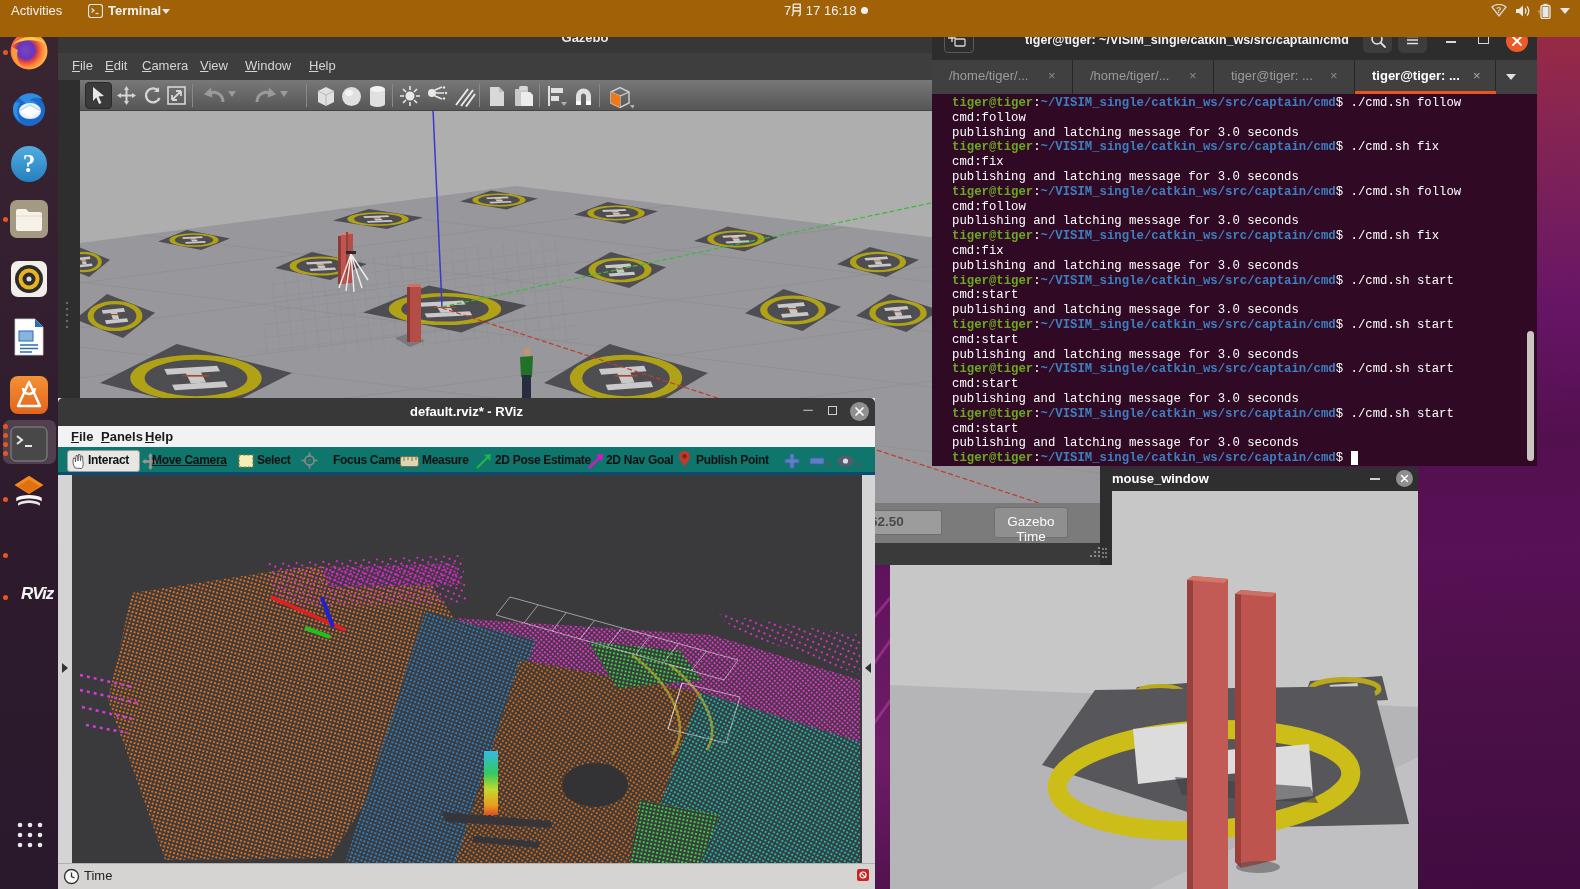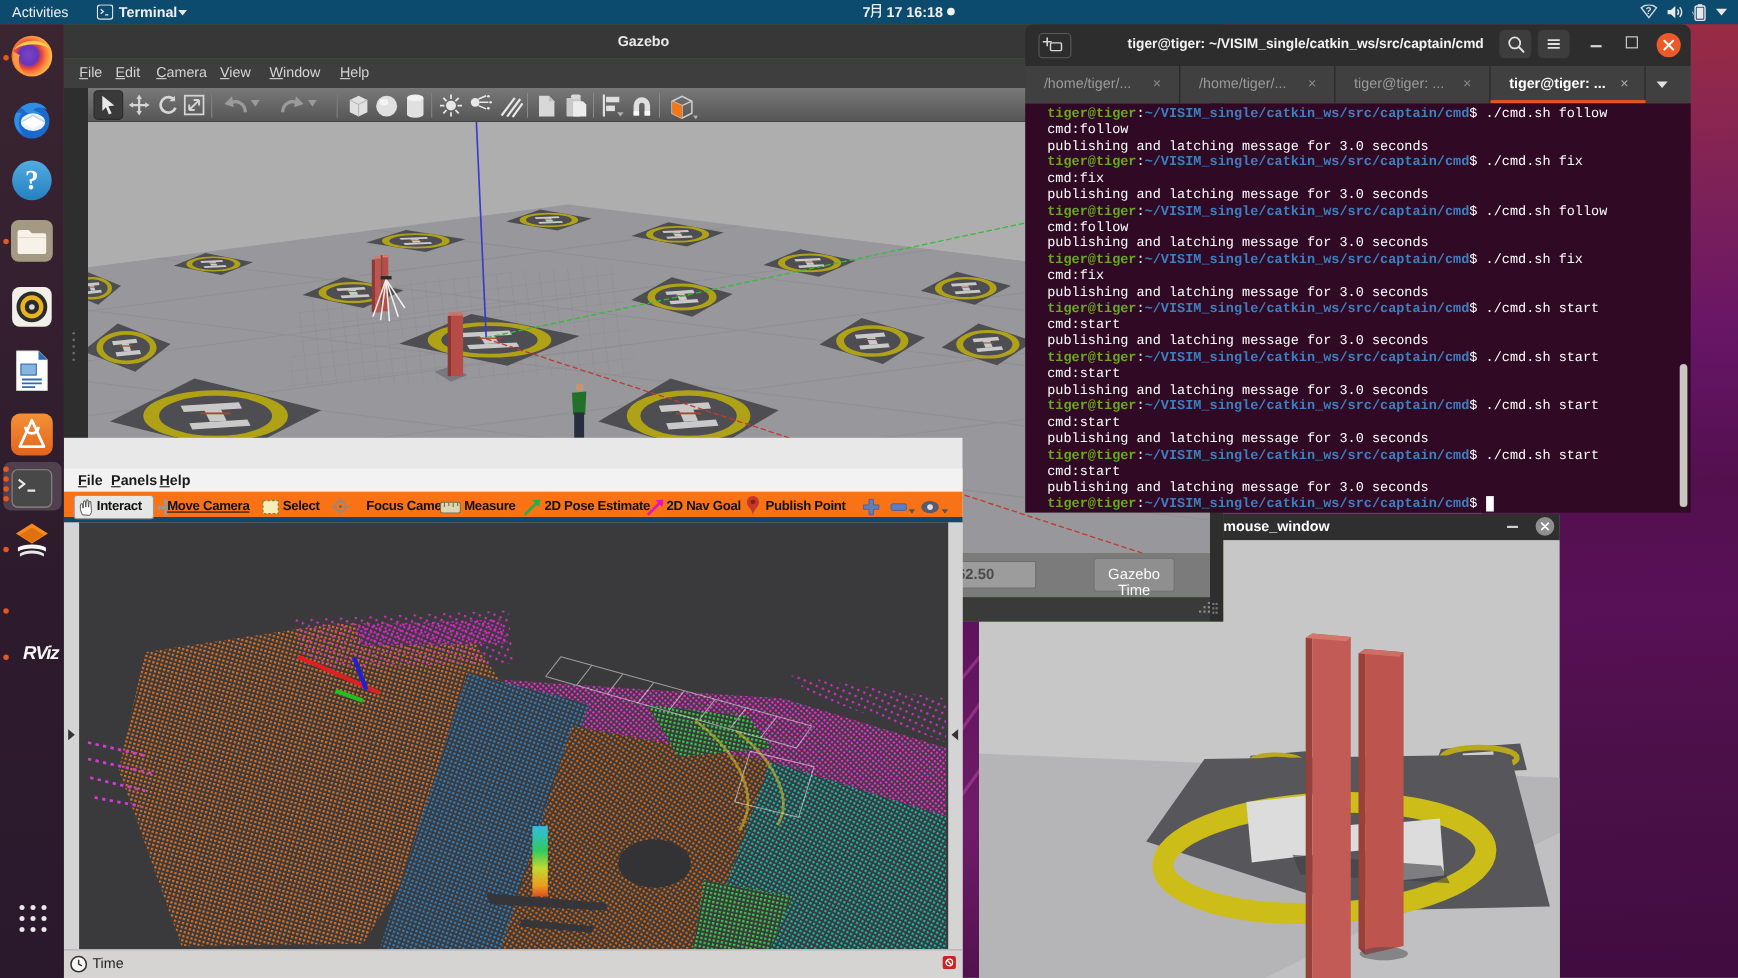--- a/index.html
+++ b/index.html
@@ -2,24 +2,24 @@
 <html><head>
 <meta charset="utf-8">
 <style>
   * { margin:0; padding:0; box-sizing:border-box; }
   html,body { width:1580px; height:889px; overflow:hidden; }
   body { font-family:"Liberation Sans", sans-serif; position:relative;
     background:radial-gradient(circle at 870px 750px, rgba(200,60,180,0.30) 0%, rgba(200,60,180,0.0) 20%),linear-gradient(178deg,#a33131 0%,#93294a 12%,#7d2158 24%,#671566 38%,#53104f 52%,#581056 64%,#4c1049 78%,#400c40 100%);
   }
   .abs { position:absolute; }
   
-  #topbar { left:0; top:0; width:1580px; height:22px; background:#0c4a6e; z-index:50; color:#f0f0f0; font-size:13px; }
+  #topbar { left:0; top:0; width:1580px; height:37px; background:#a16207; z-index:50; color:#f0f0f0; font-size:13px; }
   #topbar .act { position:absolute; left:11px; top:3px; }
   #topbar .appname { position:absolute; left:108px; top:3px; font-weight:bold; }
-  #topbar .clock { position:absolute; left:784px; top:3px; font-weight:bold; }
+  #topbar .clock { position:absolute; left:784px; top:3px; font-weight:normal; }
   
   #dock { left:0; top:22px; width:58px; height:867px; z-index:49;
     background:linear-gradient(180deg,#3a2531 0%,#331f2f 30%,#2d1b2d 60%,#2a192c 100%); }
   .dicon { position:absolute; left:9px; width:40px; height:40px; }
   .ddot { position:absolute; left:3px; width:5px; height:5px; border-radius:50%; background:#e4581f; }
   
   #mousewin { left:890px; top:467px; width:457px; height:422px; z-index:1; background:#c7c7c7; }
   #mousewin .tbar { position:absolute; left:0; top:0; width:528px; height:24px; background:#2f2f2f; }
   #mousewin .ttl { position:absolute; left:222px; top:4px; color:#fff; font-weight:bold; font-size:13px; }
   
@@ -36,21 +36,21 @@
   #gazebo .rstrip { position:absolute; left:1042px; top:80px; width:12px; height:485px; background:#2e2e2e; }
   #gazebo .fpsbar { position:absolute; left:22px; top:503px; width:1020px; height:40px; background:#7b7b7b; }
   #gazebo .botstrip { position:absolute; left:22px; top:543px; width:1020px; height:22px; background:#3a3a3a; }
   .gzi { position:absolute; top:5px; }
   .gzsep { position:absolute; top:4px; width:1px; height:23px; background:#494949; border-right:1px solid #8a8a8a; }
   
   #rviz { left:58px; top:398px; width:817px; height:491px; z-index:3; background:#e8e8e8; }
   #rviz .tbar { position:absolute; left:0; top:0; width:817px; height:28px; background:#383838; border-radius:5px 5px 0 0;
      color:#fff; font-weight:bold; font-size:13px; text-align:center; line-height:28px; }
   #rviz .menu { position:absolute; left:0; top:28px; width:817px; height:21px; background:#f2f2f2; color:#1a1a1a; font-size:13px; font-weight:bold;}
-  #rviz .tools { position:absolute; left:0; top:49px; width:817px; height:28px; background:#f97316; border-bottom:5px solid #0c4a6e; color:#111; font-size:12px; font-weight:bold; letter-spacing:-0.3px;}
+  #rviz .tools { position:absolute; left:0; top:49px; width:817px; height:28px; background:#0f766e; border-bottom:3px solid #0c4a6e; color:#111; font-size:12px; font-weight:bold; letter-spacing:-0.3px;}
   #rviz .vp { position:absolute; left:14px; top:77px; width:790px; height:388px; background:#3a3a3c; overflow:hidden;}
   #rviz .lstrip { position:absolute; left:0; top:77px; width:14px; height:388px; background:#d4d4d4; }
   #rviz .rstrip { position:absolute; left:804px; top:77px; width:13px; height:388px; background:#d4d4d4; }
   #rviz .timebar { position:absolute; left:0; top:465px; width:817px; height:26px; background:#d6d4d2; border-top:1px solid #b0b0b0; color:#222; font-size:13px; }
   
   #term { left:932px; top:22px; width:605px; height:444px; z-index:4; }
   #term .hdr { position:absolute; left:0; top:0; width:605px; height:38px; background:#2d2d2d; border-radius:8px 8px 0 0; }
   #term .tabs { position:absolute; left:0; top:38px; width:605px; height:34px; background:#404040; }
   #term .body { position:absolute; left:0; top:72px; width:605px; height:372px; background:#300a24;
      font-family:"Liberation Mono",monospace; font-size:12.3px; line-height:14.8px; color:#fff; white-space:pre; }
@@ -340,20 +340,29 @@
           <circle cx="3" cy="9" r="1.2"></circle>
           <circle cx="3" cy="15" r="1.2"></circle>
           <circle cx="3" cy="21" r="1.2"></circle>
           <circle cx="3" cy="27" r="1.2"></circle>
         </g>
       </svg>
     </div>
   </div>
 
   <div class="abs" id="rviz">
+    <div class="tbar">default.rviz* - RViz
+      <div style="position:absolute;left:744px;top:6px;width:12px;height:12px;color:#d0d0d0;font-weight:normal;line-height:12px;">─</div>
+      <div style="position:absolute;left:770px;top:8px;width:9px;height:9px;border:1.5px solid #d0d0d0;"></div>
+      <div style="position:absolute;left:792px;top:4px;width:19px;height:19px;background:#909090;border-radius:50%;">
+        <svg width="19" height="19" viewBox="0 0 19 19">
+          <path d="M6 6 l7 7 M13 6 l-7 7" stroke="#fff" stroke-width="1.7" stroke-linecap="round"></path>
+        </svg>
+      </div>
+    </div>
     <div class="menu">
       <span style="position:absolute;left:13px;top:3px"><u>F</u>ile</span>
       <span style="position:absolute;left:43px;top:3px"><u>P</u>anels</span>
       <span style="position:absolute;left:87px;top:3px"><u>H</u>elp</span>
     </div>
     <div class="tools">
       <div style="position:absolute;left:9px;top:3px;width:73px;height:22px;background:#e6e6e4;border:1px solid #9a9a9a;border-radius:3px;"></div>
       <svg style="position:absolute;left:13px;top:6px" width="15" height="16" viewBox="0 0 15 16">
         <path d="M4 15 C2 12 1.5 8 2.5 5 L4 5 L4.5 9 L5 2.5 L6.5 2.5 L7 8 L7.5 1.5 L9 1.5 L9.5 8 L10 3 L11.5 3 L12 9 C12.5 12 12 14 10.5 15.5 Z" fill="#fff" stroke="#555" stroke-width="0.9"></path>
       </svg>

